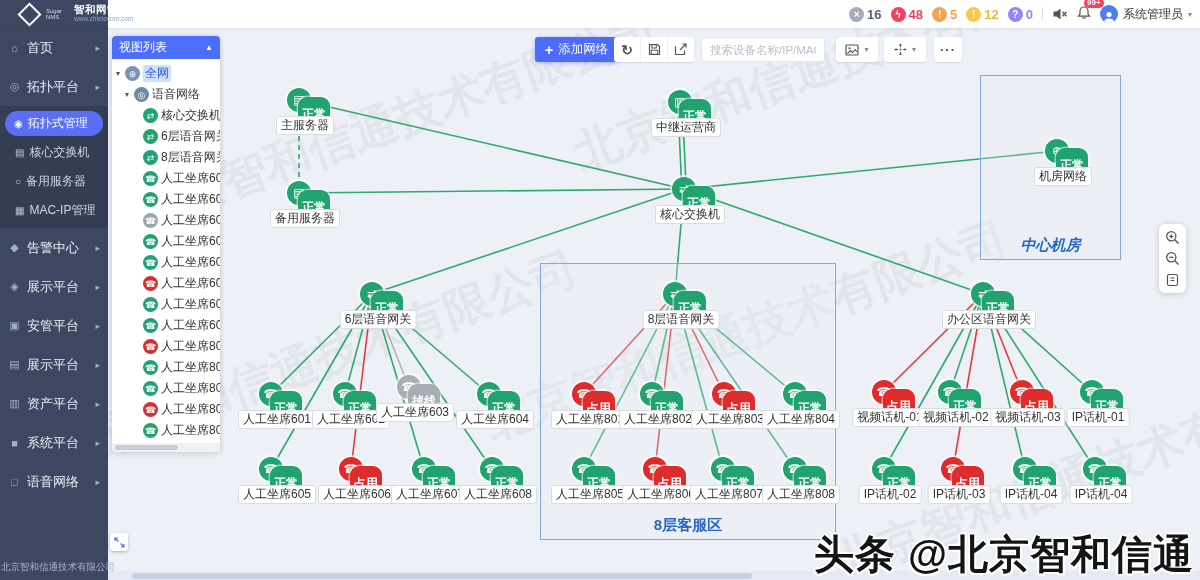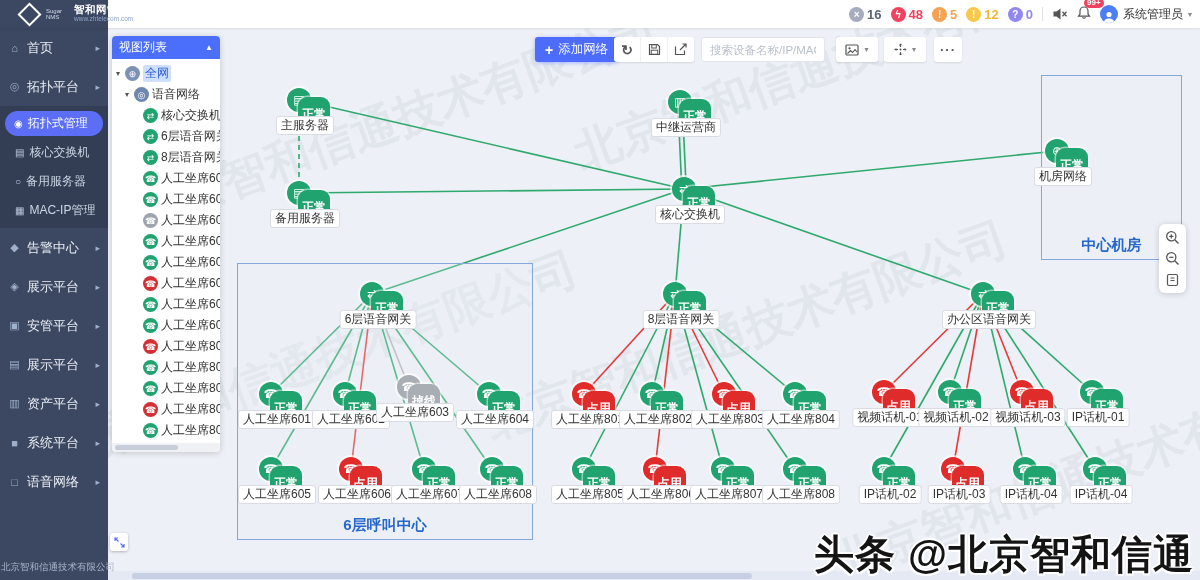--- a/index.html
+++ b/index.html
@@ -147,25 +147,25 @@
       <line x1="675" y1="294" x2="795" y2="469" stroke="#2fa96d" stroke-width="1.6"></line>
       <line x1="983" y1="294" x2="884" y2="392" stroke="#e23b3b" stroke-width="1.6"></line>
       <line x1="983" y1="294" x2="950" y2="392" stroke="#2fa96d" stroke-width="1.6"></line>
       <line x1="983" y1="294" x2="1022" y2="392" stroke="#e23b3b" stroke-width="1.6"></line>
       <line x1="983" y1="294" x2="1092" y2="392" stroke="#2fa96d" stroke-width="1.6"></line>
       <line x1="983" y1="294" x2="884" y2="469" stroke="#2fa96d" stroke-width="1.6"></line>
       <line x1="983" y1="294" x2="953" y2="469" stroke="#e23b3b" stroke-width="1.6"></line>
       <line x1="983" y1="294" x2="1025" y2="469" stroke="#2fa96d" stroke-width="1.6"></line>
       <line x1="983" y1="294" x2="1095" y2="469" stroke="#2fa96d" stroke-width="1.6"></line>
     </svg>
-    <div class="tgroup" style="left: 1041px; top: 75px; width: 139px; height: 183px;">
+    <div class="tgroup" style="left: 980px; top: 75px; width: 139px; height: 183px; font-style: italic;">
       <div class="tg-title">中心机房</div>
     </div>
-    <div class="tgroup" style="left: 237px; top: 263px; width: 294px; height: 275px;">
-      <div class="tg-title">6层呼叫中心</div>
+    <div class="tgroup" style="left: 540px; top: 263px; width: 294px; height: 275px;">
+      <div class="tg-title">8层客服区</div>
     </div>
     <div class="tnode" style="left: 287px; top: 88px;">
       <div class="tn-circle" style="background: rgb(33, 163, 111);">▤</div>
       <div class="tn-badge" style="background: rgb(33, 163, 111);">正常</div>
       <div class="tn-label">主服务器</div>
     </div>
     <div class="tnode" style="left: 287px; top: 181px;">
       <div class="tn-circle" style="background: rgb(33, 163, 111);">▤</div>
       <div class="tn-badge" style="background: rgb(33, 163, 111);">正常</div>
       <div class="tn-label">备用服务器</div>

